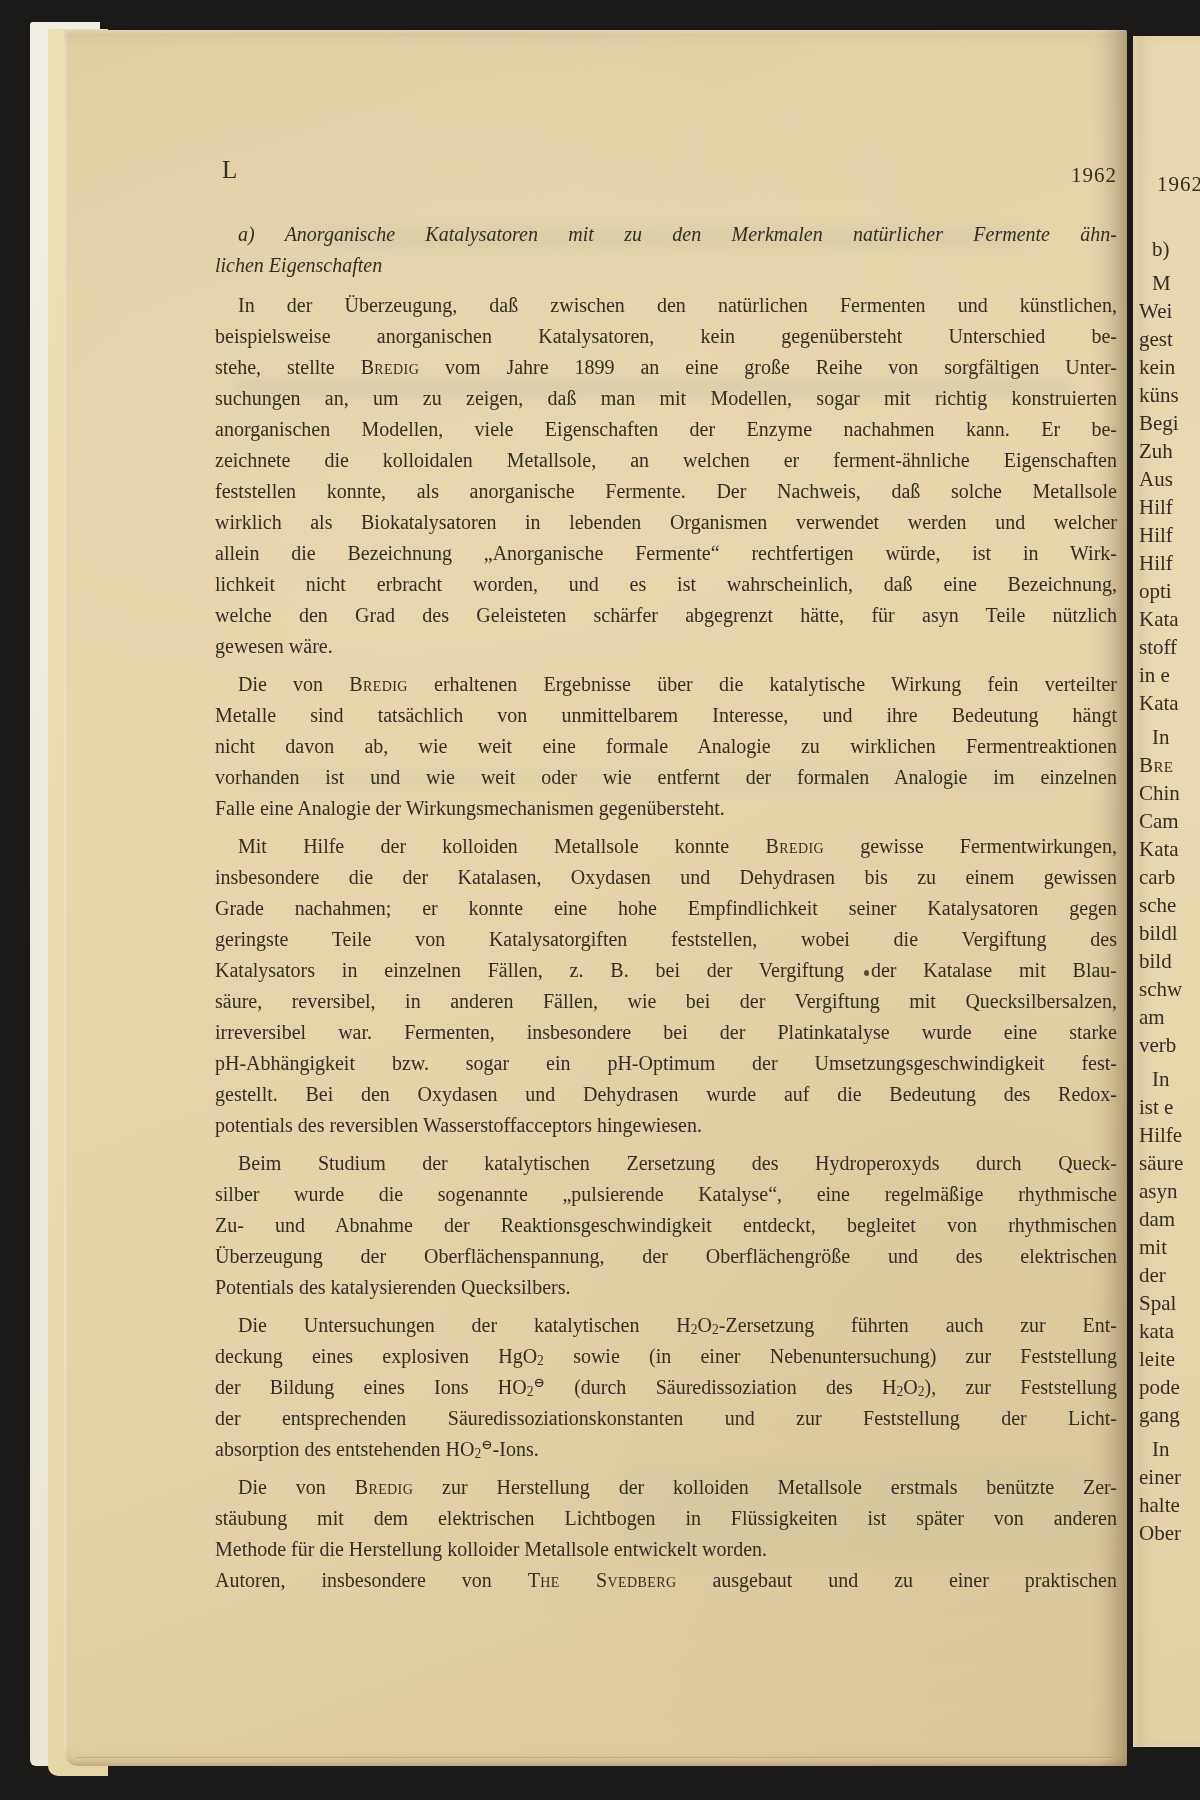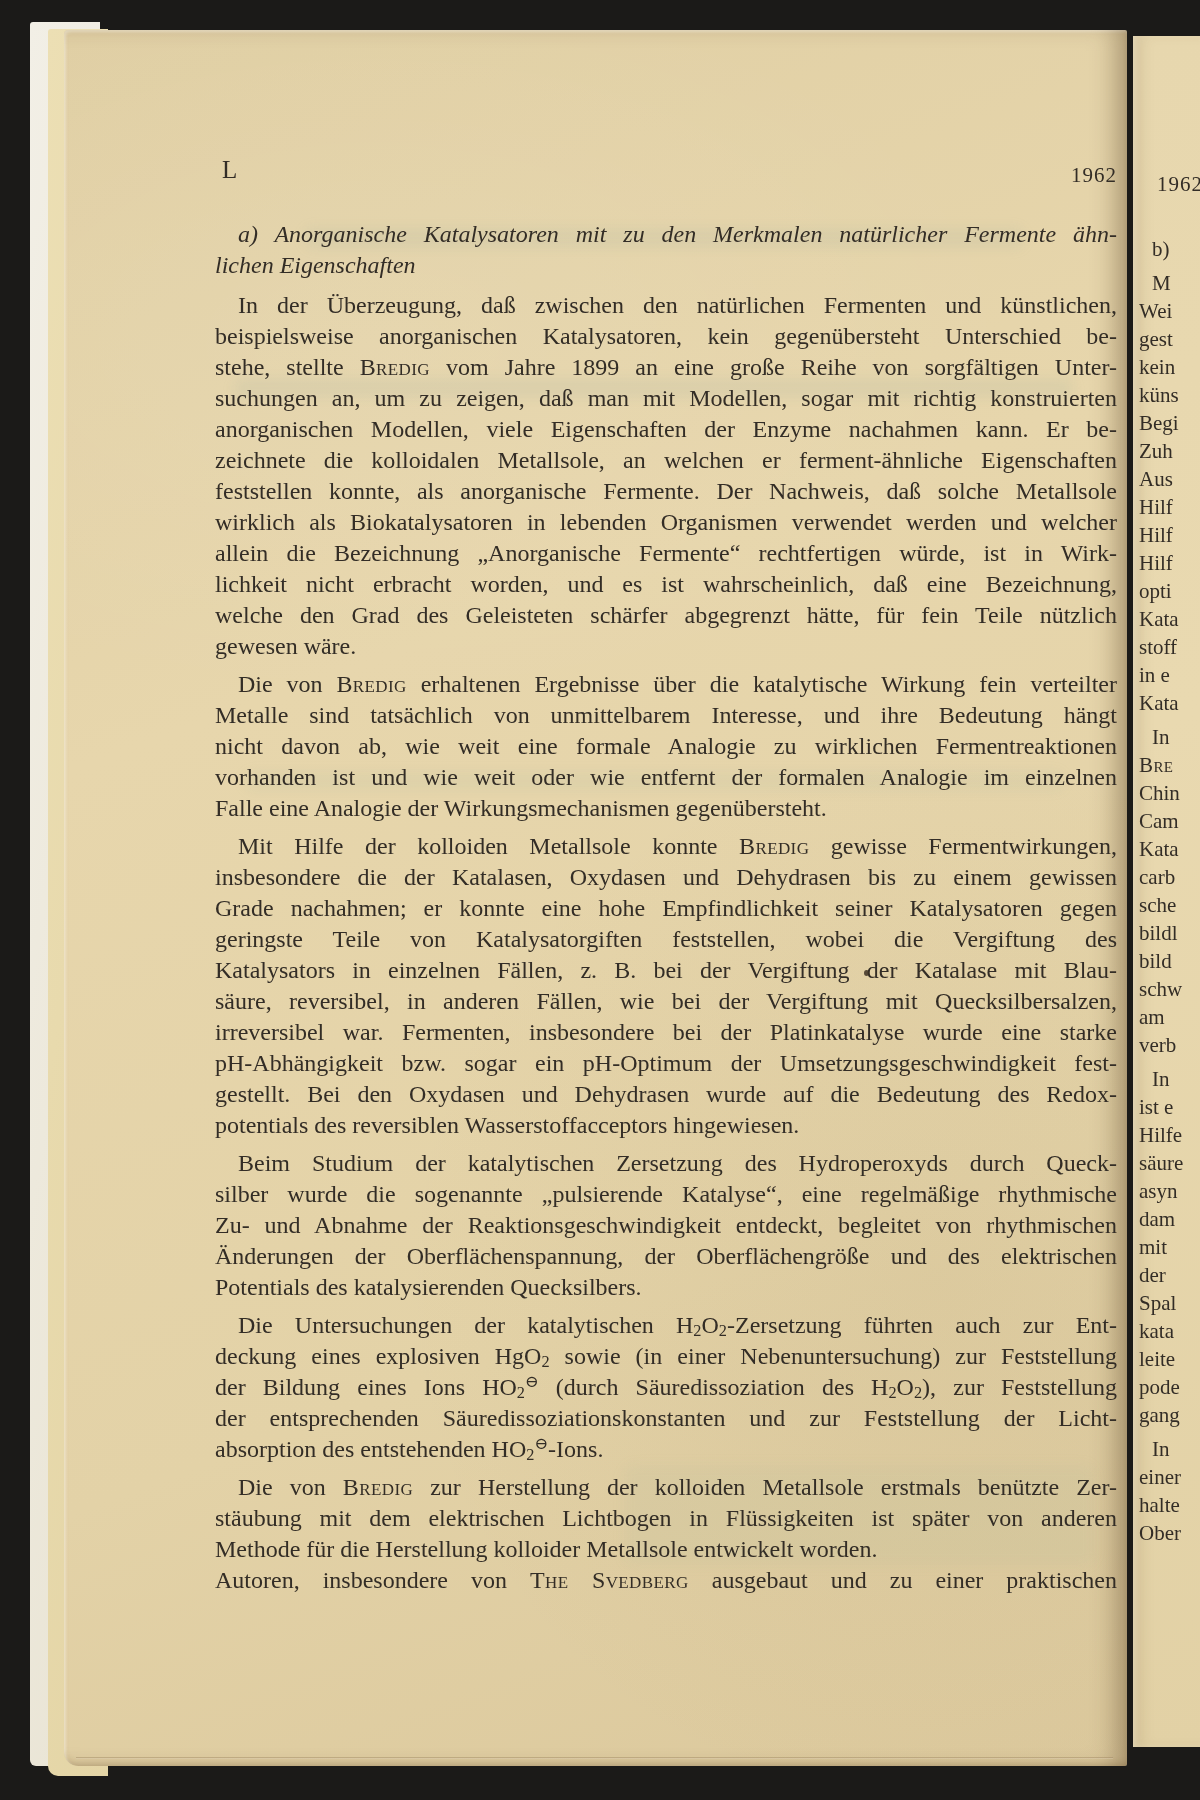--- a/index.html
+++ b/index.html
@@ -22,21 +22,21 @@
                    inset 2px 2px 3px rgba(255,252,240,0.5),
                    inset 0 -4px 6px -2px rgba(110,85,45,0.25);}
   .gutter-page{position:absolute;left:1133px;top:36px;width:67px;height:1711px;
        background:linear-gradient(170deg,#e7d7ae 0%,#e9d9b0 40%,#e2d1a5 100%);
        box-shadow: inset 5px 0 8px -3px rgba(255,250,228,0.55),
                    inset 12px 0 16px -8px rgba(100,72,35,0.25);
        overflow:hidden;font-size:21px;}
   .running-header{position:absolute;left:151px;top:126px;width:902px;height:34px;}
   .section-letter{position:absolute;left:7px;top:0;font-size:25px;}
   .running-year{position:absolute;right:0;top:7px;font-size:21px;letter-spacing:1px;}
-  .text-column{position:absolute;left:151px;top:189px;width:902px;font-size:24px;}
+  .text-column{position:absolute;left:151px;top:189px;width:902px;font-size:20px;}
   .block{margin:0 0 7px 0;}
   .block.heading{margin-bottom:9px;}
   .heading .line{font-style:italic;}
   .line{height:31px;line-height:31px;text-align:justify;text-align-last:justify;
         overflow:hidden;white-space:normal;}
   .line.last{text-align:right;text-align-last:left;}
   .line.indent{text-indent:23px;}
   .sc{font-variant:small-caps;letter-spacing:0.4px;}
   sub{font-size:68%;vertical-align:-0.18em;line-height:0;}
   sup{font-size:68%;vertical-align:0.5em;line-height:0;}
@@ -77,21 +77,21 @@
         <div class="line indent">In der Überzeugung, daß zwischen den natürlichen Fermenten und künstlichen,</div>
         <div class="line">beispielsweise anorganischen Katalysatoren, kein gegenübersteht Unterschied be-</div>
         <div class="line">stehe, stellte <span class="sc">Bredig</span> vom Jahre 1899 an eine große Reihe von sorgfältigen Unter-</div>
         <div class="line">suchungen an, um zu zeigen, daß man mit Modellen, sogar mit richtig konstruierten</div>
         <div class="line">anorganischen Modellen, viele Eigenschaften der Enzyme nachahmen kann. Er be-</div>
         <div class="line">zeichnete die kolloidalen Metallsole, an welchen er ferment-ähnliche Eigenschaften</div>
         <div class="line">feststellen konnte, als anorganische Fermente. Der Nachweis, daß solche Metallsole</div>
         <div class="line">wirklich als Biokatalysatoren in lebenden Organismen verwendet werden und welcher</div>
         <div class="line">allein die Bezeichnung „Anorganische Fermente“ rechtfertigen würde, ist in Wirk-</div>
         <div class="line">lichkeit nicht erbracht worden, und es ist wahrscheinlich, daß eine Bezeichnung,</div>
-        <div class="line">welche den Grad des Geleisteten schärfer abgegrenzt hätte, für fein Teile nützlich</div>
+        <div class="line">welche den Grad des Geleisteten schärfer abgegrenzt hätte, für asyn Teile nützlich</div>
         <div class="line last">gewesen wäre.</div>
       </div>
       <div class="block para">
         <div class="line indent">Die von <span class="sc">Bredig</span> erhaltenen Ergebnisse über die katalytische Wirkung fein verteilter</div>
         <div class="line">Metalle sind tatsächlich von unmittelbarem Interesse, und ihre Bedeutung hängt</div>
         <div class="line">nicht davon ab, wie weit eine formale Analogie zu wirklichen Fermentreaktionen</div>
         <div class="line">vorhanden ist und wie weit oder wie entfernt der formalen Analogie im einzelnen</div>
         <div class="line last">Falle eine Analogie der Wirkungsmechanismen gegenübersteht.</div>
       </div>
       <div class="block para">
@@ -103,21 +103,21 @@
         <div class="line">säure, reversibel, in anderen Fällen, wie bei der Vergiftung mit Quecksilbersalzen,</div>
         <div class="line">irreversibel war. Fermenten, insbesondere bei der Platinkatalyse wurde eine starke</div>
         <div class="line">pH-Abhängigkeit bzw. sogar ein pH-Optimum der Umsetzungsgeschwindigkeit fest-</div>
         <div class="line">gestellt. Bei den Oxydasen und Dehydrasen wurde auf die Bedeutung des Redox-</div>
         <div class="line last">potentials des reversiblen Wasserstoffacceptors hingewiesen.</div>
       </div>
       <div class="block para">
         <div class="line indent">Beim Studium der katalytischen Zersetzung des Hydroperoxyds durch Queck-</div>
         <div class="line">silber wurde die sogenannte „pulsierende Katalyse“, eine regelmäßige rhythmische</div>
         <div class="line">Zu- und Abnahme der Reaktionsgeschwindigkeit entdeckt, begleitet von rhythmischen</div>
-        <div class="line">Änderungen der Oberflächenspannung, der Oberflächengröße und des elektrischen</div>
+        <div class="line">Überzeugung der Oberflächenspannung, der Oberflächengröße und des elektrischen</div>
         <div class="line last">Potentials des katalysierenden Quecksilbers.</div>
       </div>
       <div class="block para">
         <div class="line indent">Die Untersuchungen der katalytischen H<sub>2</sub>O<sub>2</sub>-Zersetzung führten auch zur Ent-</div>
         <div class="line">deckung eines explosiven HgO<sub>2</sub> sowie (in einer Nebenuntersuchung) zur Feststellung</div>
         <div class="line">der Bildung eines Ions HO<sub>2</sub><sup>⊖</sup> (durch Säuredissoziation des H<sub>2</sub>O<sub>2</sub>), zur Feststellung</div>
         <div class="line">der entsprechenden Säuredissoziationskonstanten und zur Feststellung der Licht-</div>
         <div class="line last">absorption des entstehenden HO<sub>2</sub><sup>⊖</sup>-Ions.</div>
       </div>
       <div class="block para">

